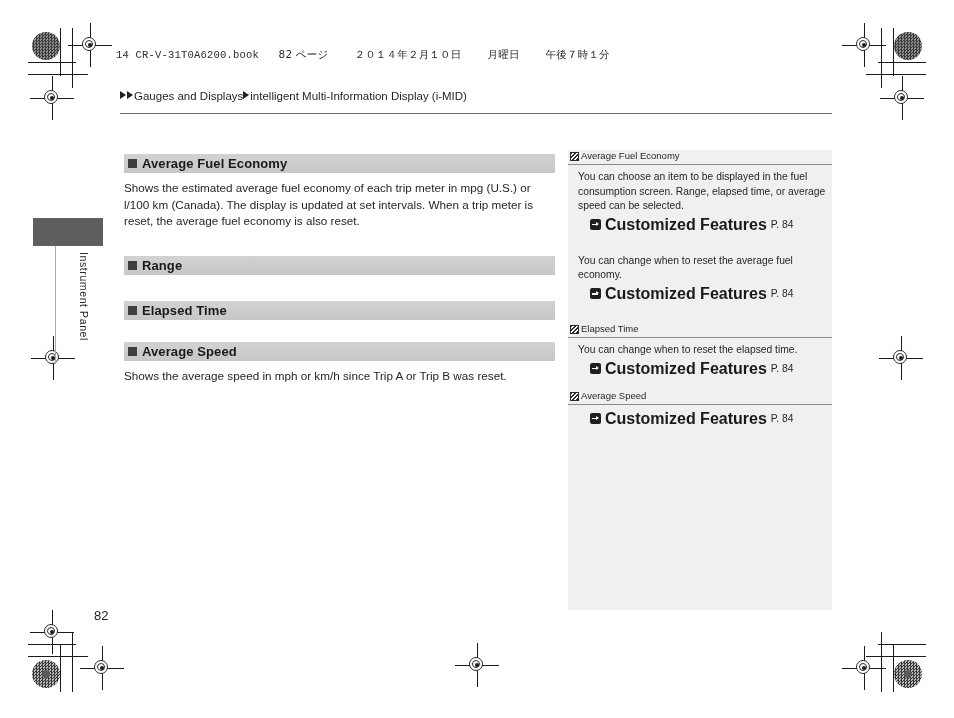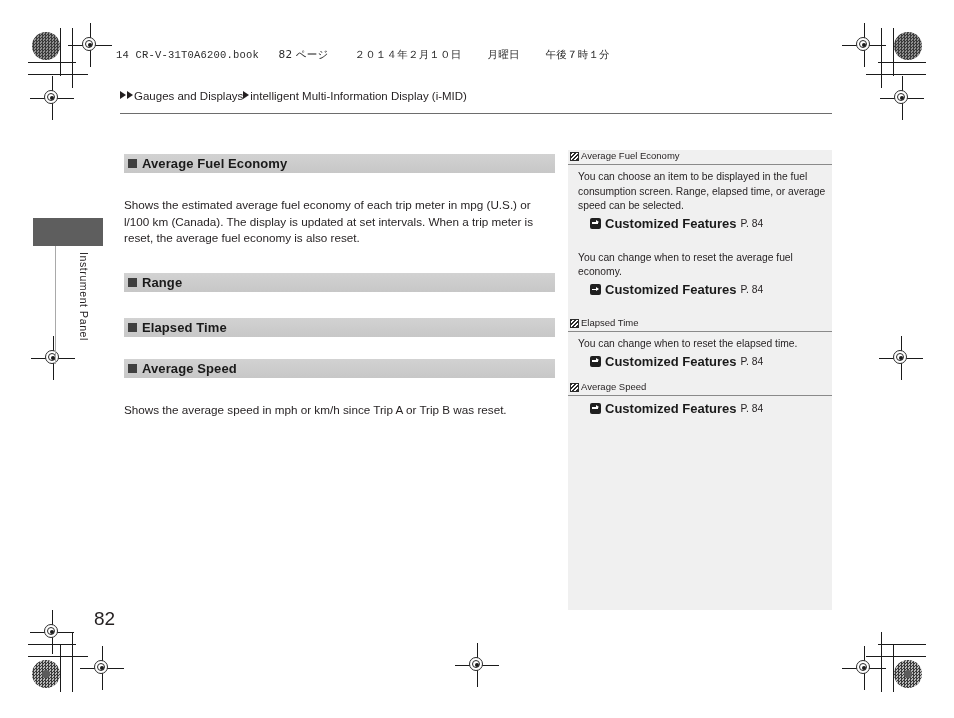--- a/index.html
+++ b/index.html
@@ -183,21 +183,21 @@
   .sec-head .title {
     font-size: 13px;
     font-weight: bold;
     color: #1a1a1a;
     letter-spacing: 0.1px;
   }
   .sec-body {
     font-size: 11.7px;
     line-height: 16.5px;
     color: #231f20;
-    margin-top: 24px;
+    margin-top: 7px;
   }
   .sec-gap-lg { height: 26px; }
   .sec-gap-md { height: 22px; }
 
   
   .ref-panel {
     position: absolute;
     left: 568px;
     top: 150px;
     width: 264px;
@@ -263,38 +263,38 @@
   .arrow-box::after {
     content: "";
     position: absolute;
     left: 6.2px; top: 2.6px;
     width: 0; height: 0;
     border-left: 3.4px solid #ffffff;
     border-top: 2.8px solid transparent;
     border-bottom: 2.8px solid transparent;
   }
   .ref-link .name {
-    font-size: 13px;
+    font-size: 16px;
     font-weight: bold;
     color: #1a1a1a;
   }
   .ref-link .page {
     font-size: 10.3px;
     color: #231f20;
     margin-left: 4px;
   }
   .ref-space-lg { height: 20px; }
   .ref-space-sm { height: 12px; }
 
   
   .folio {
     position: absolute;
     left: 94px;
     top: 608px;
-    font-size: 19px;
+    font-size: 13px;
     color: #231f20;
   }
 </style>
 </head>
 <body>
 
 <div id="page">
 
   <div class="crop-line" style="left:60px; top:28px; width:1px; height:48px;"></div>
   <div class="crop-line" style="left:72px; top:28px; width:1px; height:60px;"></div>

